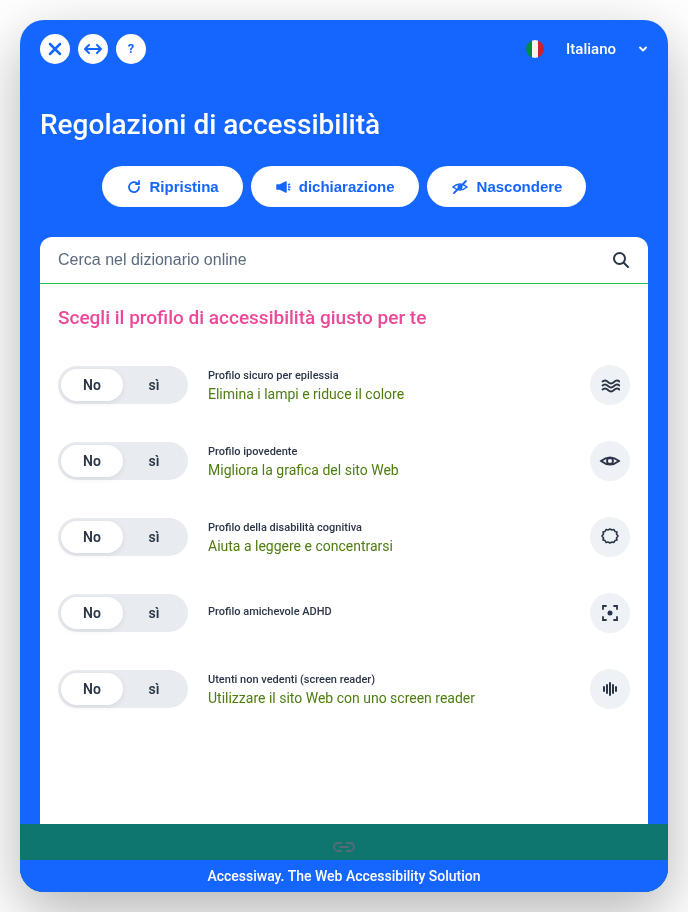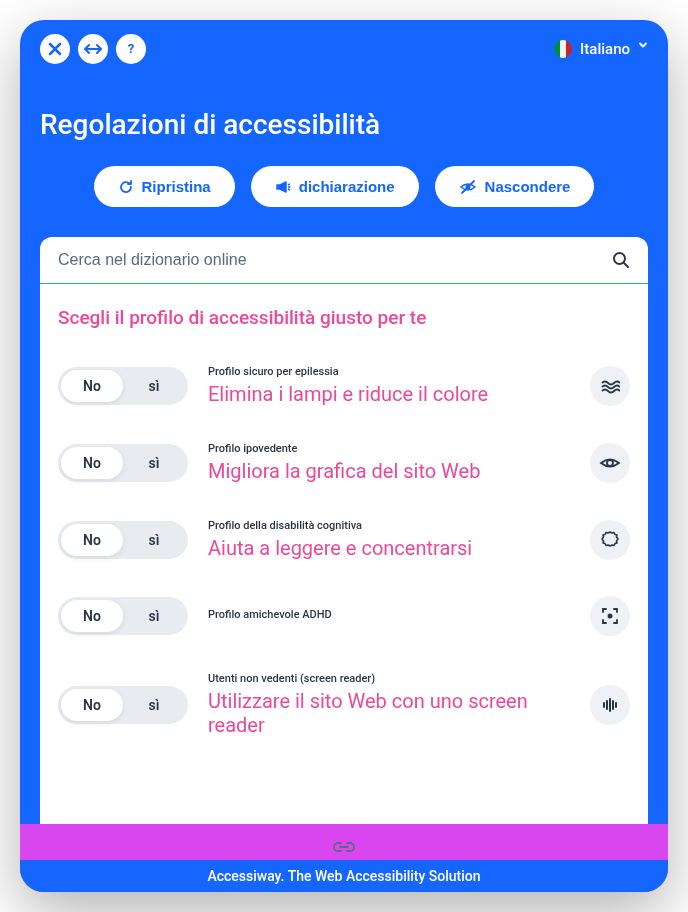--- a/index.html
+++ b/index.html
@@ -38,22 +38,22 @@
       border-radius: 50%;
       background: #fff;
       display: flex;
       align-items: center;
       justify-content: center;
       cursor: pointer;
       color: #1565ff;
     }
     .lang-selector {
       display: flex;
-      align-items: flex-start;
-      gap: 8px;
+      align-items: center;
+      gap: 22px;
       color: #fff;
       font-size: 15px;
       font-weight: 500;
       cursor: pointer;
     }
     .flag {
       width: 18px;
       height: 18px;
       border-radius: 50%;
       background: linear-gradient(to right, #008C45 33.33%, #F4F5F0 33.33%, #F4F5F0 66.66%, #CD212A 66.66%);
@@ -62,21 +62,21 @@
       text-align: left;
       padding: 30px 20px 25px;
     }
     .header-title {
       color: #fff;
       font-size: 28px;
       font-weight: 500;
     }
     .action-buttons {
       display: flex;
-      gap: 16px;
+      gap: 8px;
       padding: 0 30px 30px;
       justify-content: center;
     }
     .action-btn {
       background: #fff;
       color: #1565ff;
       border: none;
       border-radius: 24px;
       padding: 12px 24px;
       font-size: 15px;
@@ -158,35 +158,35 @@
     .profile-text {
       flex: 1;
     }
     .profile-title {
       font-size: 11px;
       font-weight: 500;
       color: #2a3647;
       margin-bottom: 4px;
     }
     .profile-desc {
-      font-size: 20px;
-      color: #ec4899;
+      font-size: 14px;
+      color: #4d7c0f;
     }
     .profile-icon {
       width: 40px;
       height: 40px;
       border-radius: 50%;
       background: #eef1f5;
       display: flex;
       align-items: center;
       justify-content: center;
       color: #2a3647;
     }
     .bottom-area {
-      background: #d946ef;
+      background: #0f766e;
       padding-top: 10px;
     }
     .link-icon-row {
       display: flex;
       justify-content: center;
       padding: 6px 0;
       color: #5a6a7d;
     }
     .footer {
       background: #1565ff;

